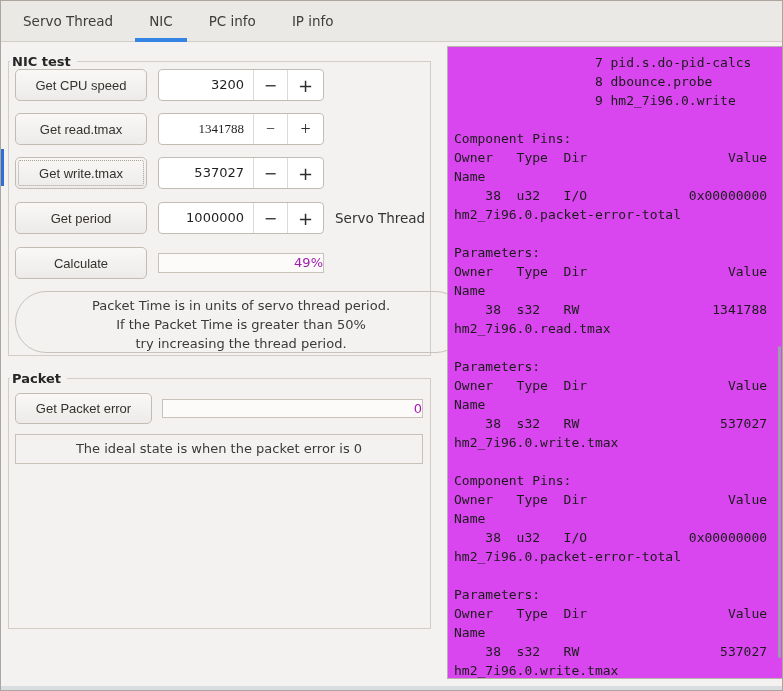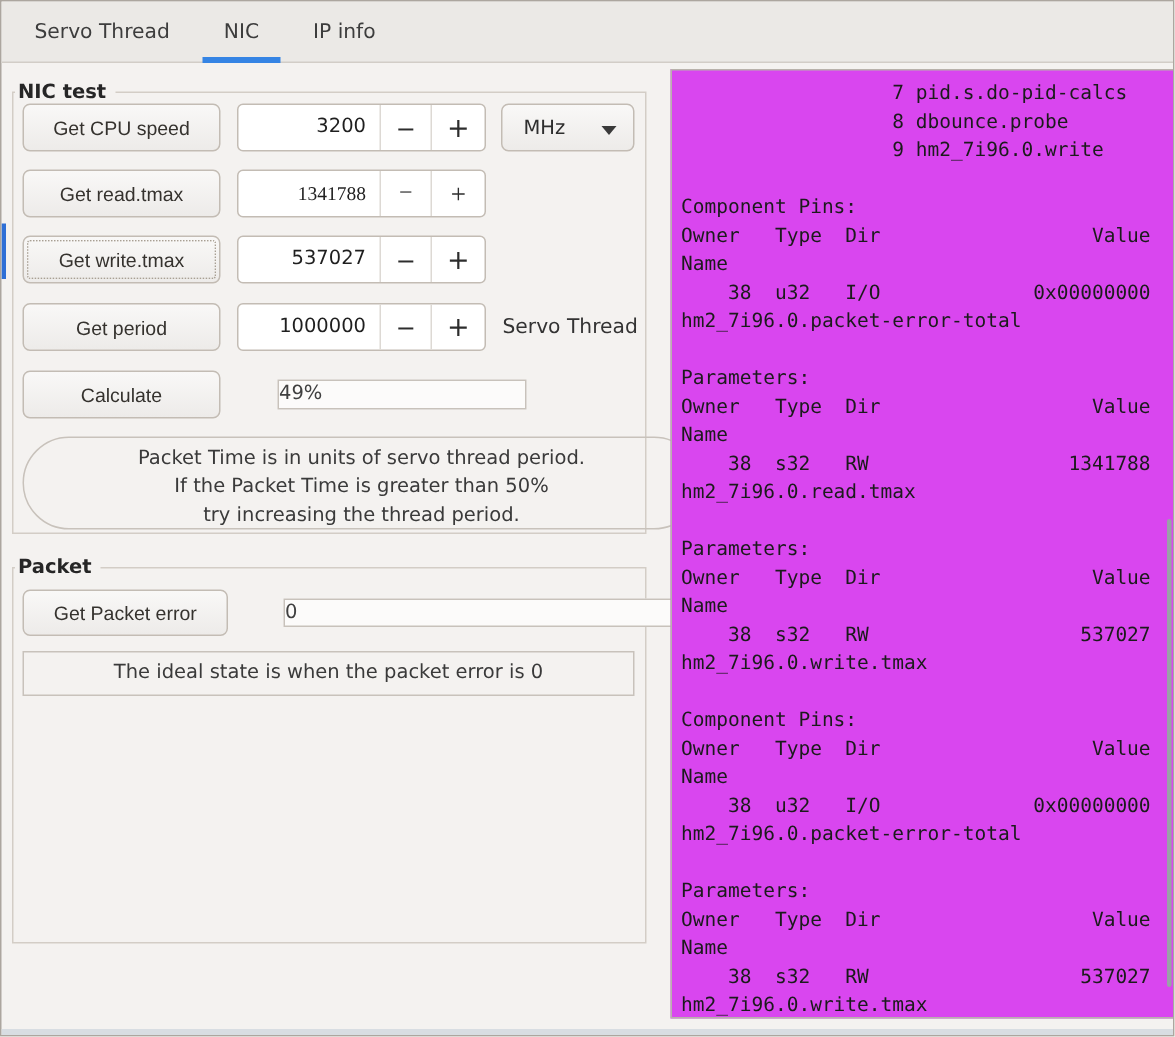--- a/index.html
+++ b/index.html
@@ -35,22 +35,22 @@
     color:#2d2d2d;cursor:default;}
   .spin-dec{width:33px;font-size:16px;}
   .spin-inc{flex:1;font-size:18px;}
   
   .combo{position:absolute;left:333px;top:68px;width:89px;height:32px;border:1px solid #c3bcb4;border-radius:5px;
     background:linear-gradient(#f9f8f7,#edebe9);display:flex;align-items:center;box-sizing:border-box;
     font-size:13px;color:#2e2e2e;padding-left:14px;cursor:default;}
   .combo-arrow{position:absolute;right:11px;top:14px;width:0;height:0;
     border-left:5px solid transparent;border-right:5px solid transparent;border-top:6px solid #3a3a3a;}
   
-  .readout{position:absolute;border:1px solid #c8c2bb;background:#fcfbfa;text-align:left;
-    font-size:13px;color:#404040;box-sizing:border-box;margin-left:27px;}
+  .readout{position:absolute;border:1px solid #c8c2bb;background:#fcfbfa;text-align:right;
+    font-size:13px;color:#a21caf;box-sizing:border-box;}
   #calc-result{left:157px;top:252px;width:166px;height:20px;line-height:18px;}
   #packet-value{left:161px;top:398px;width:261px;height:19px;line-height:17px;}
   .note{position:absolute;border:1px solid #c8c2bb;box-sizing:border-box;text-align:center;
     font-size:13px;color:#3a3a3a;line-height:19px;}
   #note1{left:14px;top:290px;width:452px;height:62px;padding-top:4px;border-radius:31px;}
   #note2{left:14px;top:433px;width:408px;height:30px;line-height:28px;}
   #servo-label{position:absolute;left:334px;top:201px;height:32px;line-height:32px;font-size:13.5px;color:#333;}
   
   .terminal{position:absolute;left:446px;top:45px;width:338px;height:633px;background:#d946ef;
     border:1px solid #b8b2ab;box-sizing:border-box;overflow:hidden;}
@@ -67,39 +67,38 @@
 <div class="window">
 
   <div class="tabbar">
     <div class="tab">
       <span>Servo Thread</span>
     </div>
     <div class="tab active">
       <span>NIC</span>
     </div>
     <div class="tab">
+      <span>PC info</span>
+    </div>
+    <div class="tab">
       <span>IP info</span>
     </div>
   </div>
 
   <div class="focus-strip"></div>
 
   <div class="frame" id="nic-frame">
     <span class="frame-title">NIC test</span>
   </div>
 
   <button class="btn" id="btn-cpu">Get CPU speed</button>
   <div class="spin" id="spin-cpu">
     <div class="spin-val">3200</div>
     <div class="spin-btn spin-dec">−</div>
     <div class="spin-btn spin-inc">+</div>
-  </div>
-  <div class="combo">
-    <span>MHz</span>
-    <span class="combo-arrow"></span>
   </div>
 
   <button class="btn" id="btn-read">Get read.tmax</button>
   <div class="spin" id="spin-read">
     <div class="spin-val">1341788</div>
     <div class="spin-btn spin-dec">−</div>
     <div class="spin-btn spin-inc">+</div>
   </div>
 
   <button class="btn" id="btn-write">Get write.tmax</button>

